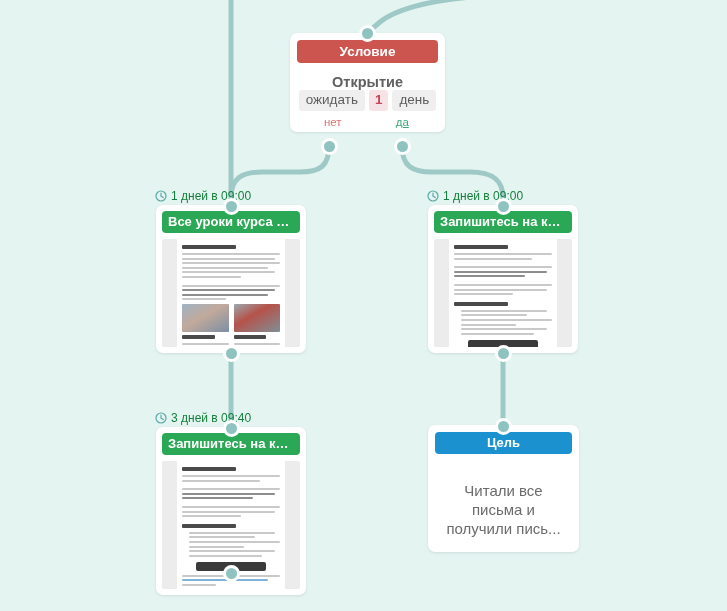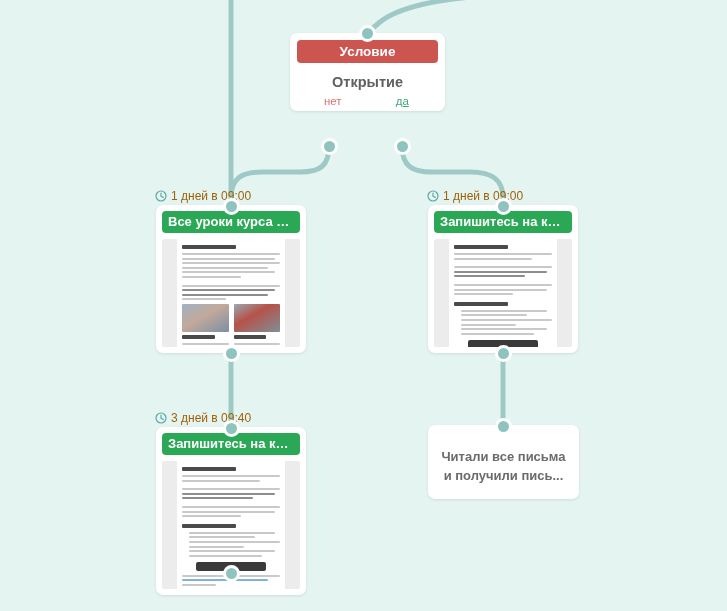--- a/index.html
+++ b/index.html
@@ -168,36 +168,36 @@
   .pv-list { padding-left: 7px; }
 
   
   #goal-node {
     left: 428px; top: 425px;
     width: 151px;
     padding: 7px 7px 14px 7px;
   }
   #goal-node .node-header { background: #1b92cf; }
   .goal-text {
-    margin-top: 15px;
+    margin-top: 27px;
     text-align: center;
     color: #6b6b6b;
-    font-size: 13px;
-    font-weight: bold;
+    font-size: 15px;
+    font-weight: normal;
     line-height: 19px;
     padding: 0 4px;
   }
 
   
   .timestamp {
     position: absolute;
     display: flex;
     align-items: center;
     gap: 4px;
-    color: #a16207;
+    color: #15803d;
     font-size: 12px;
     z-index: 5;
     white-space: nowrap;
   }
   .clock-icon { display: block; }
 
   
   #email-node-1 { left: 156px; top: 205px; }
   #email-node-2 { left: 428px; top: 205px; }
   #email-node-3 { left: 156px; top: 427px; }
@@ -237,20 +237,25 @@
   <div class="dot" style="left:222.5px; top:344.5px;"></div>
   <div class="dot" style="left:494.5px; top:197.5px;"></div>
   <div class="dot" style="left:494.5px; top:344.5px;"></div>
   <div class="dot" style="left:222.5px; top:419.5px;"></div>
   <div class="dot" style="left:222.5px; top:564.5px;"></div>
   <div class="dot" style="left:494.5px; top:417.5px;"></div>
 
   <div class="node" id="condition-node">
     <div class="node-header">Условие</div>
     <div class="cond-title">Открытие</div>
+    <div class="cond-row">
+      <span class="chip">ожидать</span>
+      <span class="chip-num">1</span>
+      <span class="chip">день</span>
+    </div>
     <div class="cond-branches">
       <span class="branch-no">нет</span>
       <span class="branch-yes">да</span>
     </div>
   </div>
 
   <div class="timestamp" id="ts-1">
     <svg class="clock-icon" width="12" height="12" viewBox="0 0 12 12">
       <circle cx="6" cy="6" r="5" fill="none" stroke="#5aa9a4" stroke-width="1.2"></circle>
       <path d="M6 3.2 L6 6.2 L8.2 7.4" fill="none" stroke="#5aa9a4" stroke-width="1.2" stroke-linecap="round"></path>
@@ -367,16 +372,17 @@
         </div>
         <div class="pv-btn"></div>
         <div class="pv-l w100"></div>
         <div class="pv-l w88 blue"></div>
         <div class="pv-l w35"></div>
       </div>
     </div>
   </div>
 
   <div class="node" id="goal-node">
+    <div class="node-header">Цель</div>
     <div class="goal-text">Читали все письма и получили пись...</div>
   </div>
 
 </div>
 
 </body></html>

